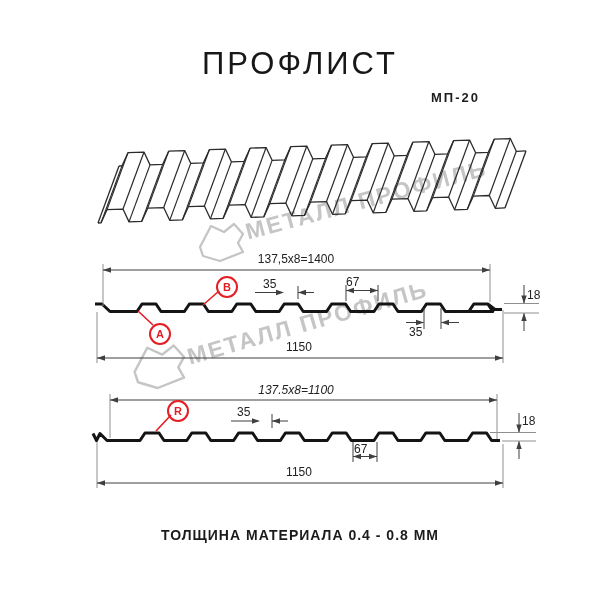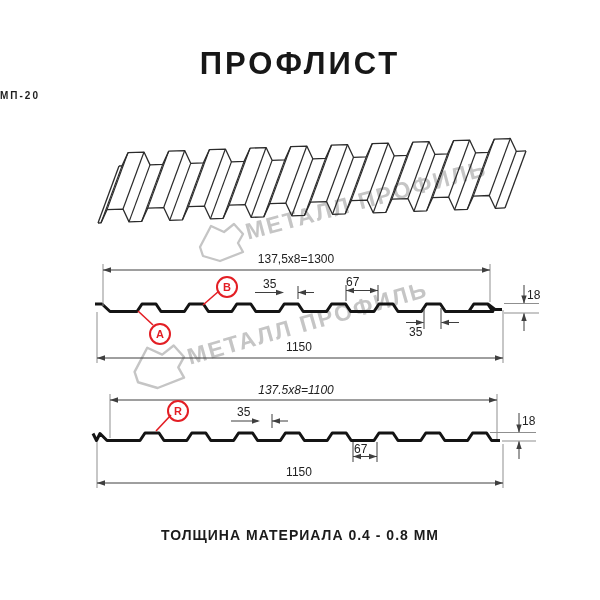--- a/index.html
+++ b/index.html
@@ -1,22 +1,22 @@
 <!DOCTYPE html>
 <html><head>
 <meta charset="utf-8">
 <style>
   html,body{margin:0;padding:0;background:#ffffff;}
   body{width:600px;height:600px;position:relative;overflow:hidden;
        font-family:"Liberation Sans",sans-serif;
        --red:#e31e24; --wm:#c5c5c5;}
   .abs{position:absolute;}
-  #title{top:46px;left:0;width:600px;text-align:center;font-size:31px;font-weight:700;
+  #title{top:46px;left:0;width:600px;text-align:center;font-size:31px;font-weight:400;
          letter-spacing:3px;color:#171717;z-index:3;}
-  #subtitle{top:90px;left:0;width:480px;text-align:left;font-size:10px;font-weight:700;
+  #subtitle{top:90px;left:0;width:480px;text-align:right;font-size:13px;font-weight:700;
             letter-spacing:2px;color:#1d1d1d;z-index:3;}
   #footer{top:527px;left:0;width:600px;text-align:center;font-size:14px;font-weight:700;
           letter-spacing:1px;color:#1b1b1b;z-index:3;}
   .wm{font-size:23px;font-weight:700;letter-spacing:2px;color:var(--wm);
       white-space:nowrap;z-index:1;transform-origin:0 50%;}
   #wm1{left:246px;top:219px;transform:rotate(-15deg);}
   #wm2{left:188px;top:344px;transform:rotate(-16deg);}
   #art{position:absolute;left:0;top:0;z-index:2;pointer-events:none;}
   .dimtxt{position:absolute;z-index:3;font-size:12px;color:#222;white-space:nowrap;}
   .ctr{text-align:center;}
@@ -165,21 +165,21 @@
       <line x1="219" y1="291" x2="203" y2="305" stroke="#e31e24" stroke-width="1.6"></line>
       <line x1="153" y1="325" x2="138" y2="311" stroke="#e31e24" stroke-width="1.6"></line>
       <line x1="171" y1="415" x2="156" y2="431" stroke="#e31e24" stroke-width="1.6"></line>
     </g>
 </svg>
 
 <div class="abs" id="title">ПРОФЛИСТ</div>
 <div class="abs" id="subtitle">МП-20</div>
 <div class="abs" id="footer">ТОЛЩИНА МАТЕРИАЛА 0.4 - 0.8 ММ</div>
 
-<span class="dimtxt ctr" id="p1pitch">137,5x8=1300</span>
+<span class="dimtxt ctr" id="p1pitch">137,5x8=1400</span>
 <span class="dimtxt" id="p1w35a">35</span>
 <span class="dimtxt" id="p1w67">67</span>
 <span class="dimtxt" id="p1w18">18</span>
 <span class="dimtxt" id="p1w35b">35</span>
 <span class="dimtxt ctr" id="p1w1150">1150</span>
 <span class="dimtxt ctr" id="p2pitch">137.5x8=1100</span>
 <span class="dimtxt" id="p2w35">35</span>
 <span class="dimtxt" id="p2w18">18</span>
 <span class="dimtxt" id="p2w67">67</span>
 <span class="dimtxt ctr" id="p2w1150">1150</span>

